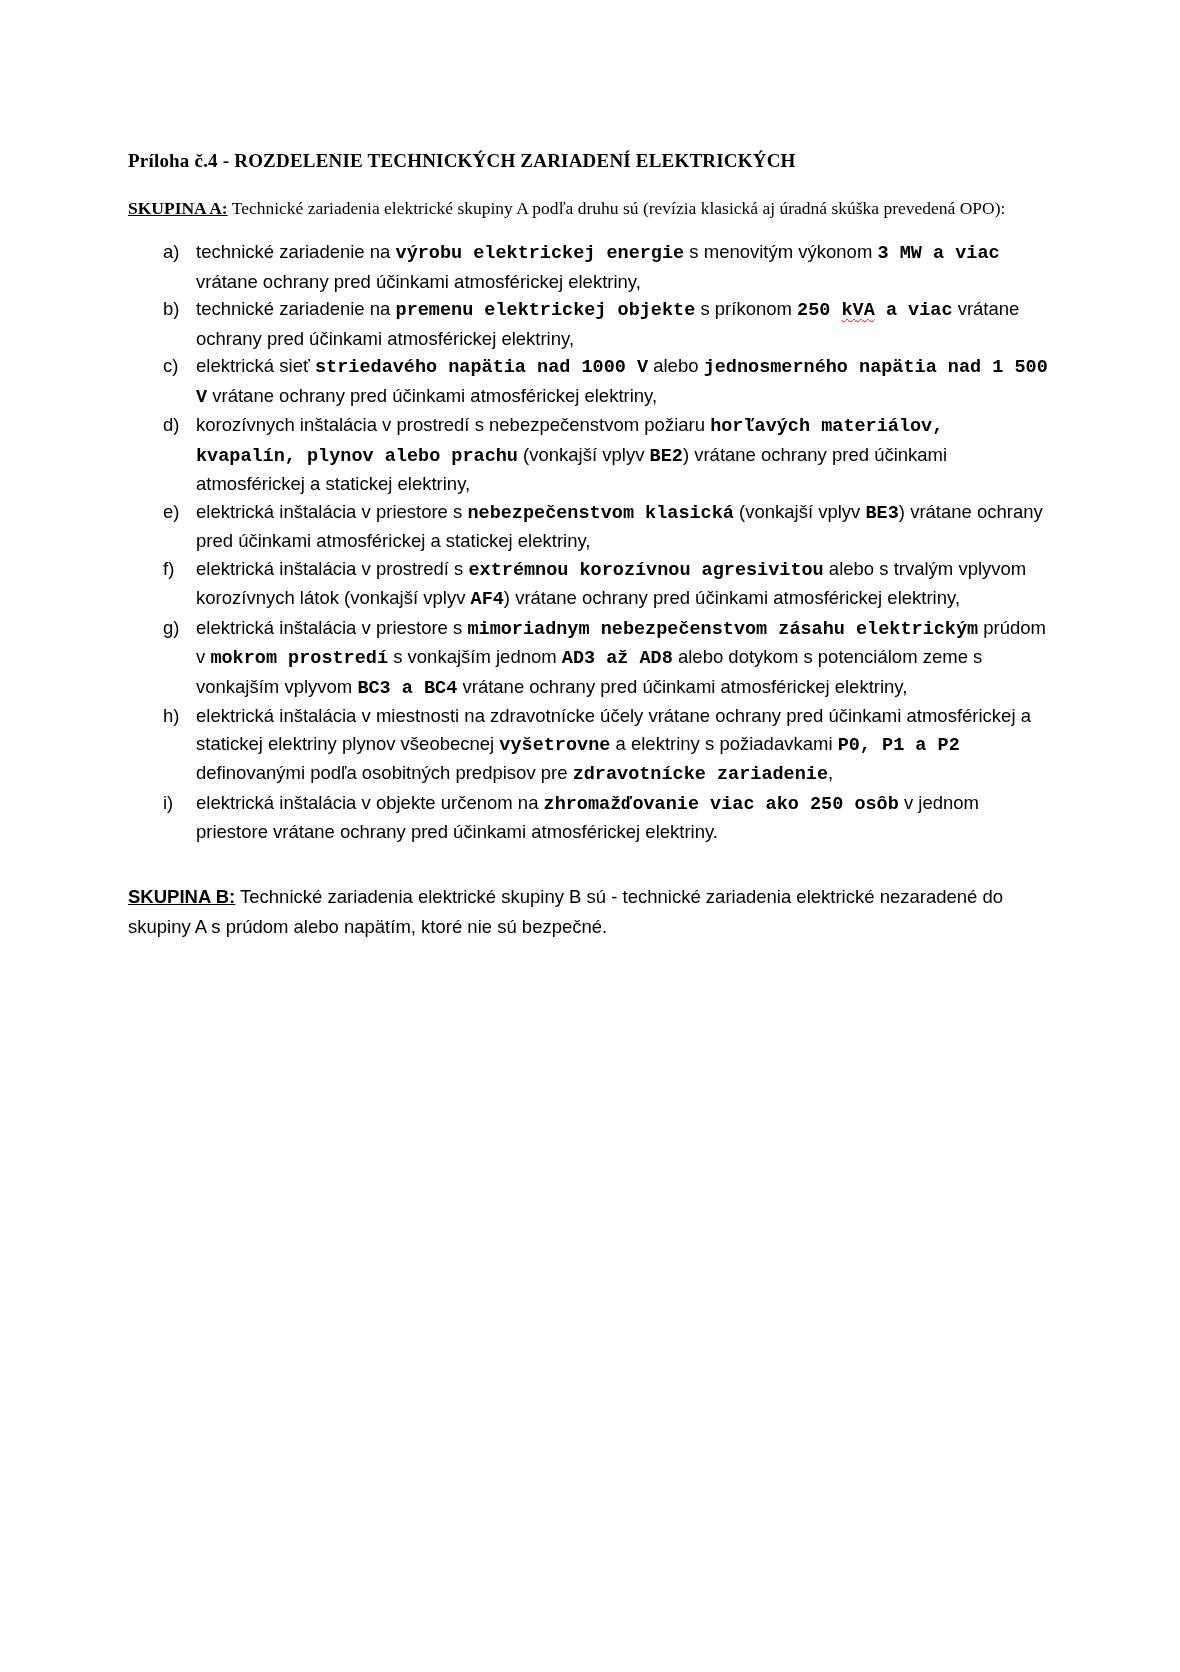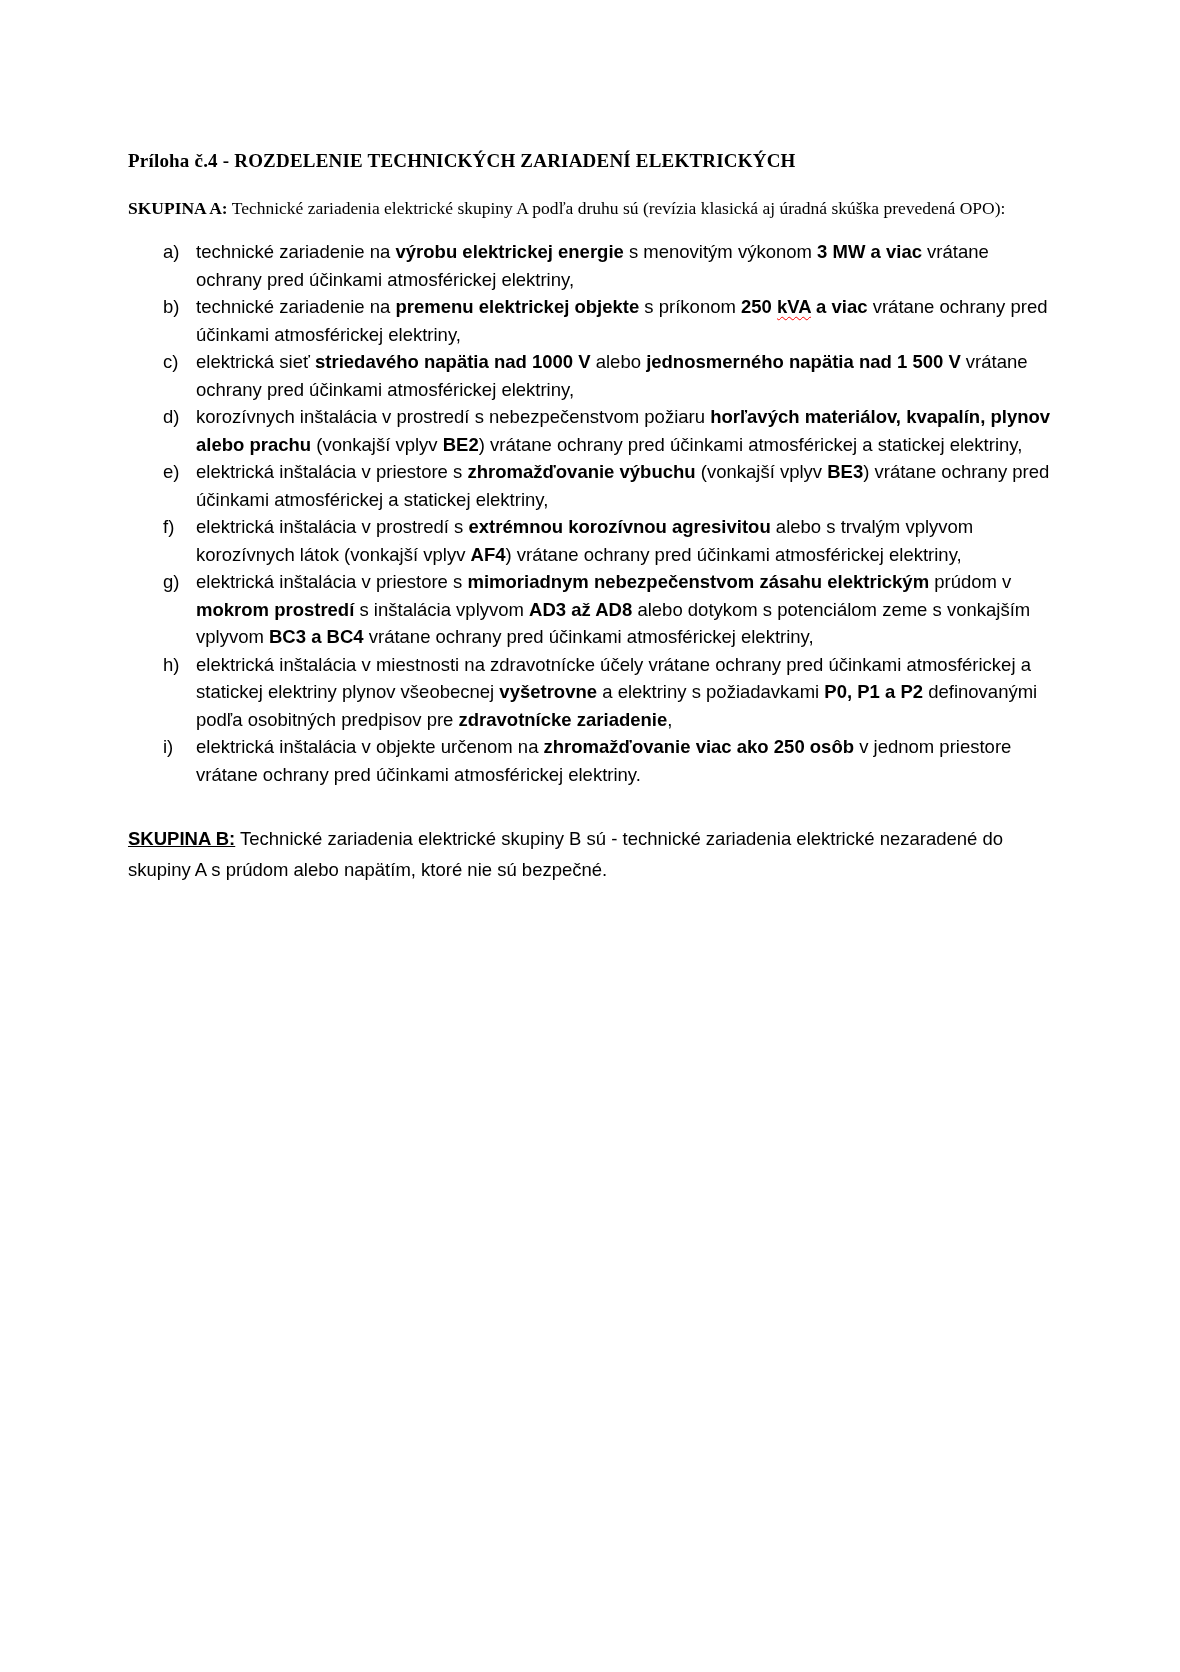--- a/index.html
+++ b/index.html
@@ -1,28 +1,28 @@
 <!DOCTYPE html>
 <html lang="sk"><head>
 <meta charset="utf-8">
 <style>
   html,body{margin:0;padding:0;background:#ffffff;}
   body{width:1180px;height:1672px;color:#000;-webkit-font-smoothing:antialiased;}
   .page{box-sizing:border-box;width:1180px;height:1672px;padding:148px 107px 12px 128px;background:#fff;}
   .doc-title{font:700 19px/25px "Liberation Serif", serif;letter-spacing:.2px;}
   .intro{margin-top:23px;font:17.5px/24.5px "Liberation Serif", serif;text-align:justify;}
-  .intro .hd{font-weight:700;}
+  .intro .hd{font-weight:700;text-decoration:underline;}
   .list{margin-top:12px;font:18.5px/27.5px "Liberation Sans", sans-serif;}
   .li{display:flex;}
   .li .lab{flex:none;width:33px;margin-left:35px;}
   .li .txt{flex:none;max-width:855px;}
   .para{margin-top:36px;font:18.5px/30.5px "Liberation Sans", sans-serif;max-width:932px;}
   .para.c{margin-top:22px;}
   .para .hd{font-weight:700;text-decoration:underline;text-align:center;}
-  b{font-weight:700;}
+  b{font-weight:700;font-family:Liberation Mono, monospace;}
   .sq{text-decoration-line:underline;text-decoration-style:wavy;text-decoration-color:#ff0000;text-decoration-thickness:1px;text-underline-offset:3px;text-decoration-skip-ink:none;}
 </style>
 </head>
 <body>
 
 <div class="page">
 
   <div class="doc-title">Príloha č.4 - ROZDELENIE TECHNICKÝCH ZARIADENÍ ELEKTRICKÝCH</div>
 
   <p class="intro"><span class="hd">SKUPINA A:</span><span> Technické zariadenia elektrické skupiny A podľa druhu sú (revízia klasická aj úradná skúška prevedená OPO):</span></p>
@@ -44,31 +44,31 @@
       <div class="txt"><span>elektrická sieť </span><b>striedavého napätia nad 1000 V</b><span> alebo </span><b>jednosmerného napätia nad 1 500 V</b><span> vrátane ochrany pred účinkami atmosférickej elektriny,</span></div>
     </div>
 
     <div class="li">
       <span class="lab">d)</span>
       <div class="txt"><span>korozívnych inštalácia v prostredí s nebezpečenstvom požiaru </span><b>horľavých materiálov, kvapalín, plynov alebo prachu</b><span> (vonkajší vplyv </span><b>BE2</b><span>) vrátane ochrany pred účinkami atmosférickej a statickej elektriny,</span></div>
     </div>
 
     <div class="li">
       <span class="lab">e)</span>
-      <div class="txt"><span>elektrická inštalácia v priestore s </span><b>zhromažďovanie výbuchu</b><span> (vonkajší vplyv </span><b>BE3</b><span>) vrátane ochrany pred účinkami atmosférickej a statickej elektriny,</span></div>
+      <div class="txt"><span>elektrická inštalácia v priestore s </span><b>nebezpečenstvom klasická</b><span> (vonkajší vplyv </span><b>BE3</b><span>) vrátane ochrany pred účinkami atmosférickej a statickej elektriny,</span></div>
     </div>
 
     <div class="li">
       <span class="lab">f)</span>
       <div class="txt"><span>elektrická inštalácia v prostredí s </span><b>extrémnou korozívnou agresivitou</b><span> alebo s trvalým vplyvom korozívnych látok (vonkajší vplyv </span><b>AF4</b><span>) vrátane ochrany pred účinkami atmosférickej elektriny,</span></div>
     </div>
 
     <div class="li">
       <span class="lab">g)</span>
-      <div class="txt"><span>elektrická inštalácia v priestore s </span><b>mimoriadnym nebezpečenstvom zásahu elektrickým</b><span> prúdom v </span><b>mokrom prostredí</b><span> s inštalácia vplyvom </span><b>AD3 až AD8</b><span> alebo dotykom s potenciálom zeme s vonkajším vplyvom </span><b>BC3 a BC4</b><span> vrátane ochrany pred účinkami atmosférickej elektriny,</span></div>
+      <div class="txt"><span>elektrická inštalácia v priestore s </span><b>mimoriadnym nebezpečenstvom zásahu elektrickým</b><span> prúdom v </span><b>mokrom prostredí</b><span> s vonkajším jednom </span><b>AD3 až AD8</b><span> alebo dotykom s potenciálom zeme s vonkajším vplyvom </span><b>BC3 a BC4</b><span> vrátane ochrany pred účinkami atmosférickej elektriny,</span></div>
     </div>
 
     <div class="li">
       <span class="lab">h)</span>
       <div class="txt"><span>elektrická inštalácia v miestnosti na zdravotnícke účely vrátane ochrany pred účinkami atmosférickej a statickej elektriny plynov všeobecnej </span><b>vyšetrovne</b><span> a elektriny s požiadavkami </span><b>P0, P1 a P2</b><span> definovanými podľa osobitných predpisov pre </span><b>zdravotnícke zariadenie</b><span>,</span></div>
     </div>
 
     <div class="li">
       <span class="lab">i)</span>
       <div class="txt"><span>elektrická inštalácia v objekte určenom na </span><b>zhromažďovanie viac ako 250 osôb</b><span> v jednom priestore vrátane ochrany pred účinkami atmosférickej elektriny.</span></div>

